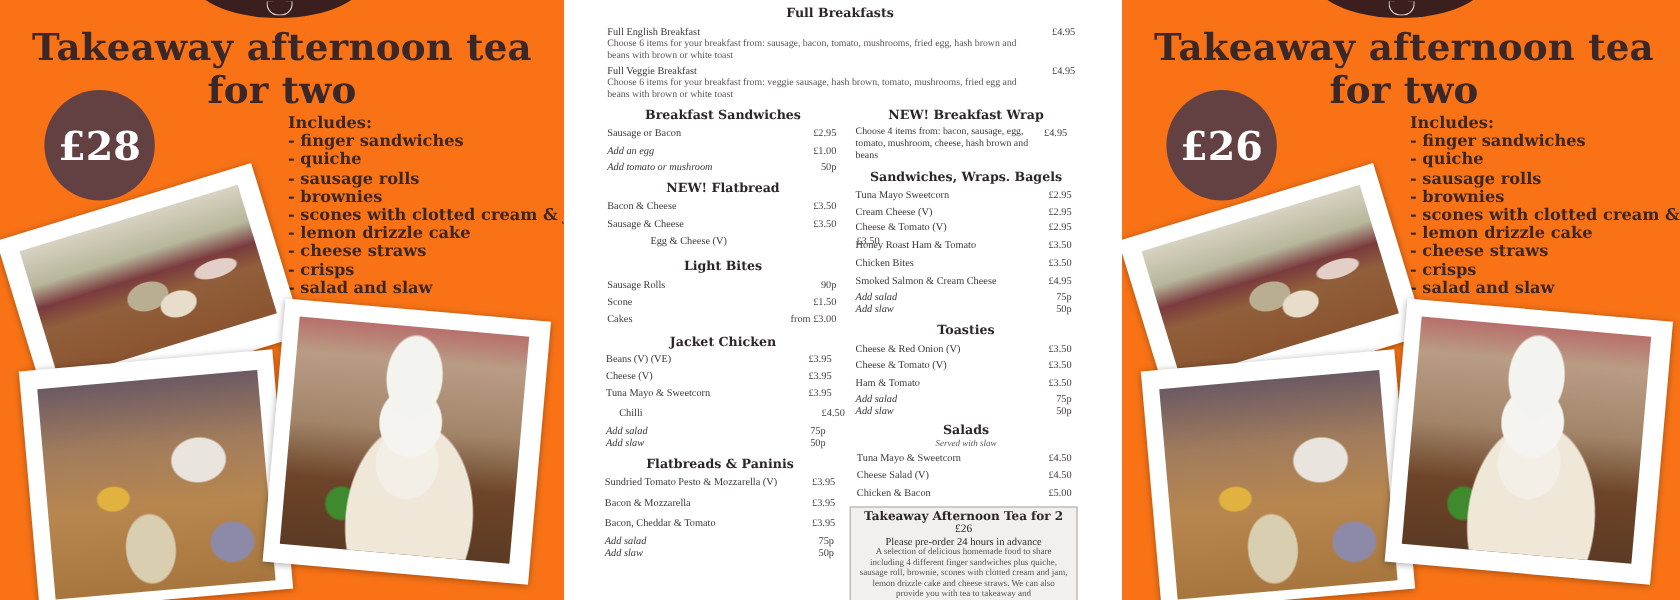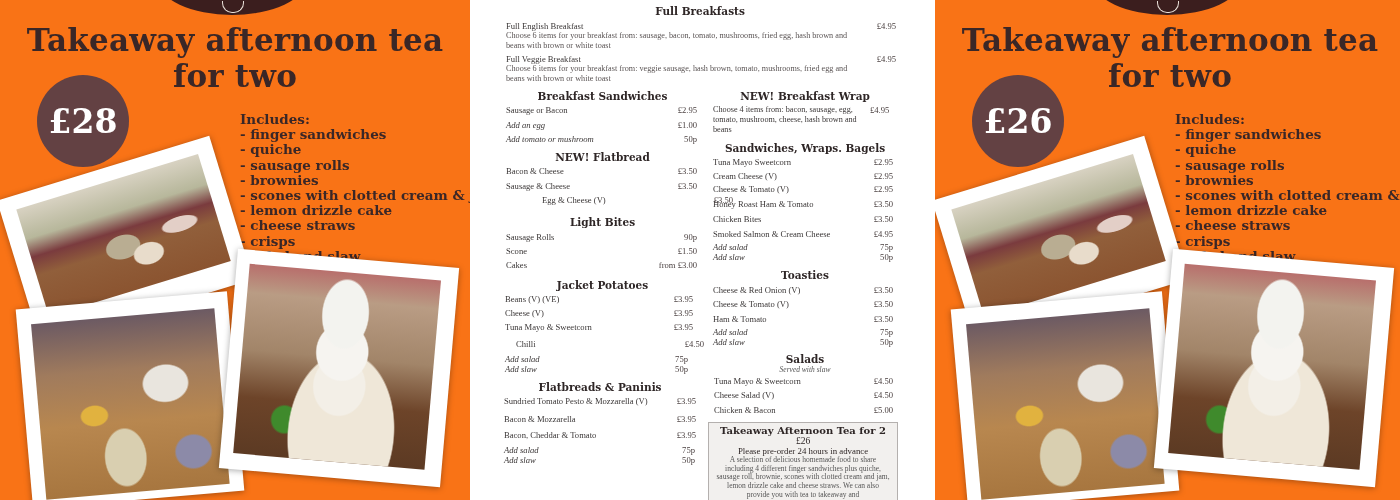--- a/index.html
+++ b/index.html
@@ -28,21 +28,21 @@
       position: absolute; top: 75px; left: 37px; width: 92px; height: 92px;
       border-radius: 50%; background: #634143;
       display: flex; align-items: center; justify-content: center;
     }
     .price-circle span {
       color: #ffffff; font-weight: bold; font-size: 33px; font-family: "DejaVu Serif", serif;
     }
     .includes {
       position: absolute; top: 96px; left: 240px; width: 230px;
       font-family: "DejaVu Serif", serif; font-weight: bold; font-size: 13.5px;
-      line-height: 15.2px; color: #3a2727; white-space: nowrap; margin-top: 16px;
+      line-height: 15.2px; color: #3a2727; white-space: nowrap;
     }
     .includes li { list-style: none; }
 
     
     .polaroid {
       position: absolute; background: #ffffff;
       box-shadow: 0 1px 6px rgba(0,0,0,0.35);
     }
     .polaroid .photo { position: absolute; overflow: hidden; }
     .p1 { top: 165px; left: 14px; width: 222px; height: 150px; transform: rotate(-17deg); }
@@ -185,21 +185,21 @@
     </div>
   <div class="row" style="top:246px;left:6px;width:191px;">
       <span class="name">Scone</span>
       <span class="price">£1.50</span>
     </div>
   <div class="row" style="top:260px;left:6px;width:191px;">
       <span class="name">Cakes</span>
       <span class="price">from £3.00</span>
     </div>
 
-  <div class="sec-head" style="top:279px;left:0;width:205px;">Jacket Potatoes</div>
+  <div class="sec-head" style="top:279px;left:0;width:205px;">Jacket Chicken</div>
   <div class="row" style="top:294px;left:5px;width:188px;">
       <span class="name">Beans (V) (VE)</span>
       <span class="price">£3.95</span>
     </div>
   <div class="row" style="top:308px;left:5px;width:188px;">
       <span class="name">Cheese (V)</span>
       <span class="price">£3.95</span>
     </div>
   <div class="row" style="top:322px;left:5px;width:188px;">
       <span class="name">Tuna Mayo &amp; Sweetcorn</span>

